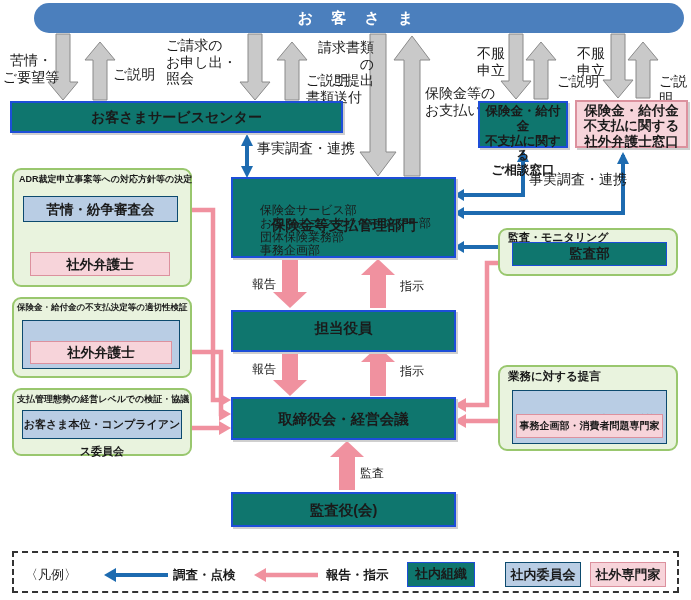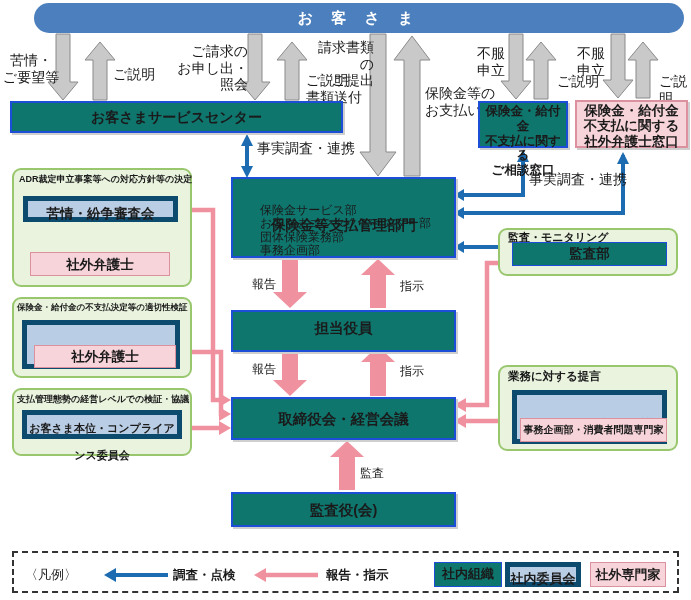--- a/index.html
+++ b/index.html
@@ -3,21 +3,21 @@
 <meta charset="utf-8">
 <style>
   html,body{margin:0;padding:0;background:#fff;}
   #stage{
     position:relative;width:691px;height:600px;background:#fff;overflow:hidden;
     font-family:"Liberation Sans","DejaVu Sans",sans-serif;color:#1a1a1a;
   }
   .box{position:absolute;box-sizing:border-box;background:#0f766e;border:2px solid #1d4ed8;
        text-align:center;white-space:pre-line;color:#1a1a1a;}
   .shadow{box-shadow:2px 2px 0 #cfcfcf;}
-  .blue-box{background:#b9cde4;border:5px solid #0c4a6e;}
+  .blue-box{background:#b9cde4;border:1px solid #0c4a6e;}
   .pink-box{background:#f7d4da;border:1px solid #dc919e;}
   .group{position:absolute;box-sizing:border-box;background:#e9f3de;border:2px solid #99c76e;border-radius:9px;}
   .gtitle{position:absolute;font-weight:bold;white-space:nowrap;color:#1a1a1a;}
   .lbl{position:absolute;color:#1a1a1a;white-space:pre-line;line-height:1.18;font-size:14px;}
   .bold{font-weight:bold;}
   #banner{
     position:absolute;left:34px;top:3px;width:650px;height:30px;background:#4b7fbd;
     border-radius:15px;color:#fff;font-weight:bold;font-size:15px;letter-spacing:7px;
     text-align:center;line-height:30px;
   }
@@ -92,21 +92,21 @@
       <path d="M253,203 Q243,228 253,253"></path>
       <path d="M437,203 Q447,228 437,253"></path>
     </g>
   </svg>
 
   <div id="banner">お 客 さ ま</div>
 
   <div class="lbl" style="left:2px;top:52px;width:58px;text-align:center;">苦情・
 ご要望等</div>
   <div class="lbl" style="left:113px;top:66px;">ご説明</div>
-  <div class="lbl" style="left:166px;top:43px;width:82px;text-align:right;">ご請求の
+  <div class="lbl" style="left:166px;top:37px;width:82px;text-align:left;">ご請求の
 お申し出・照会</div>
   <div class="lbl" style="left:306px;top:72px;">ご説明
 書類送付</div>
   <div class="lbl" style="left:310px;top:39px;width:64px;text-align:right;">請求書類の
 ご提出</div>
   <div class="lbl" style="left:425px;top:85px;">保険金等の
 お支払い</div>
   <div class="lbl" style="left:477px;top:45px;width:28px;text-align:center;">不服
 申立</div>
   <div class="lbl" style="left:557px;top:73px;">ご説明</div>
@@ -170,17 +170,17 @@
   <div class="gtitle" style="left:508px;top:369px;font-size:11.5px;">業務に対する提言</div>
   <div class="box blue-box" style="left:512px;top:390px;width:155px;height:54px;">
     <div style="font-weight:bold;font-size:13px;margin-top:3px;">保険金等支払諮問会議</div>
     <div class="box pink-box" style="left:3px;top:23px;width:147px;height:24px;font-weight:bold;font-size:10px;line-height:22px;white-space:nowrap;overflow:hidden;">事務企画部・消費者問題専門家</div>
   </div>
 
   <div id="legendbox"></div>
   <div class="lbl" style="left:25px;top:567px;font-size:13px;">〈凡例〉</div>
   <div class="lbl bold" style="left:173px;top:568px;font-size:12.5px;">調査・点検</div>
   <div class="lbl bold" style="left:326px;top:568px;font-size:12.5px;">報告・指示</div>
-  <div class="box" style="left:434px;top:562px;width:68px;height:25px;font-weight:bold;font-size:13px;line-height:22px;border-width:1.5px;">社内組織</div>
+  <div class="box" style="left:407px;top:562px;width:68px;height:25px;font-weight:bold;font-size:13px;line-height:22px;border-width:1.5px;">社内組織</div>
   <div class="box blue-box" style="left:505px;top:562px;width:76px;height:25px;font-weight:bold;font-size:13px;line-height:23px;">社内委員会</div>
   <div class="box pink-box" style="left:590px;top:562px;width:76px;height:25px;font-weight:bold;font-size:13px;line-height:23px;">社外専門家</div>
 
 </div>
 
 </body></html>

